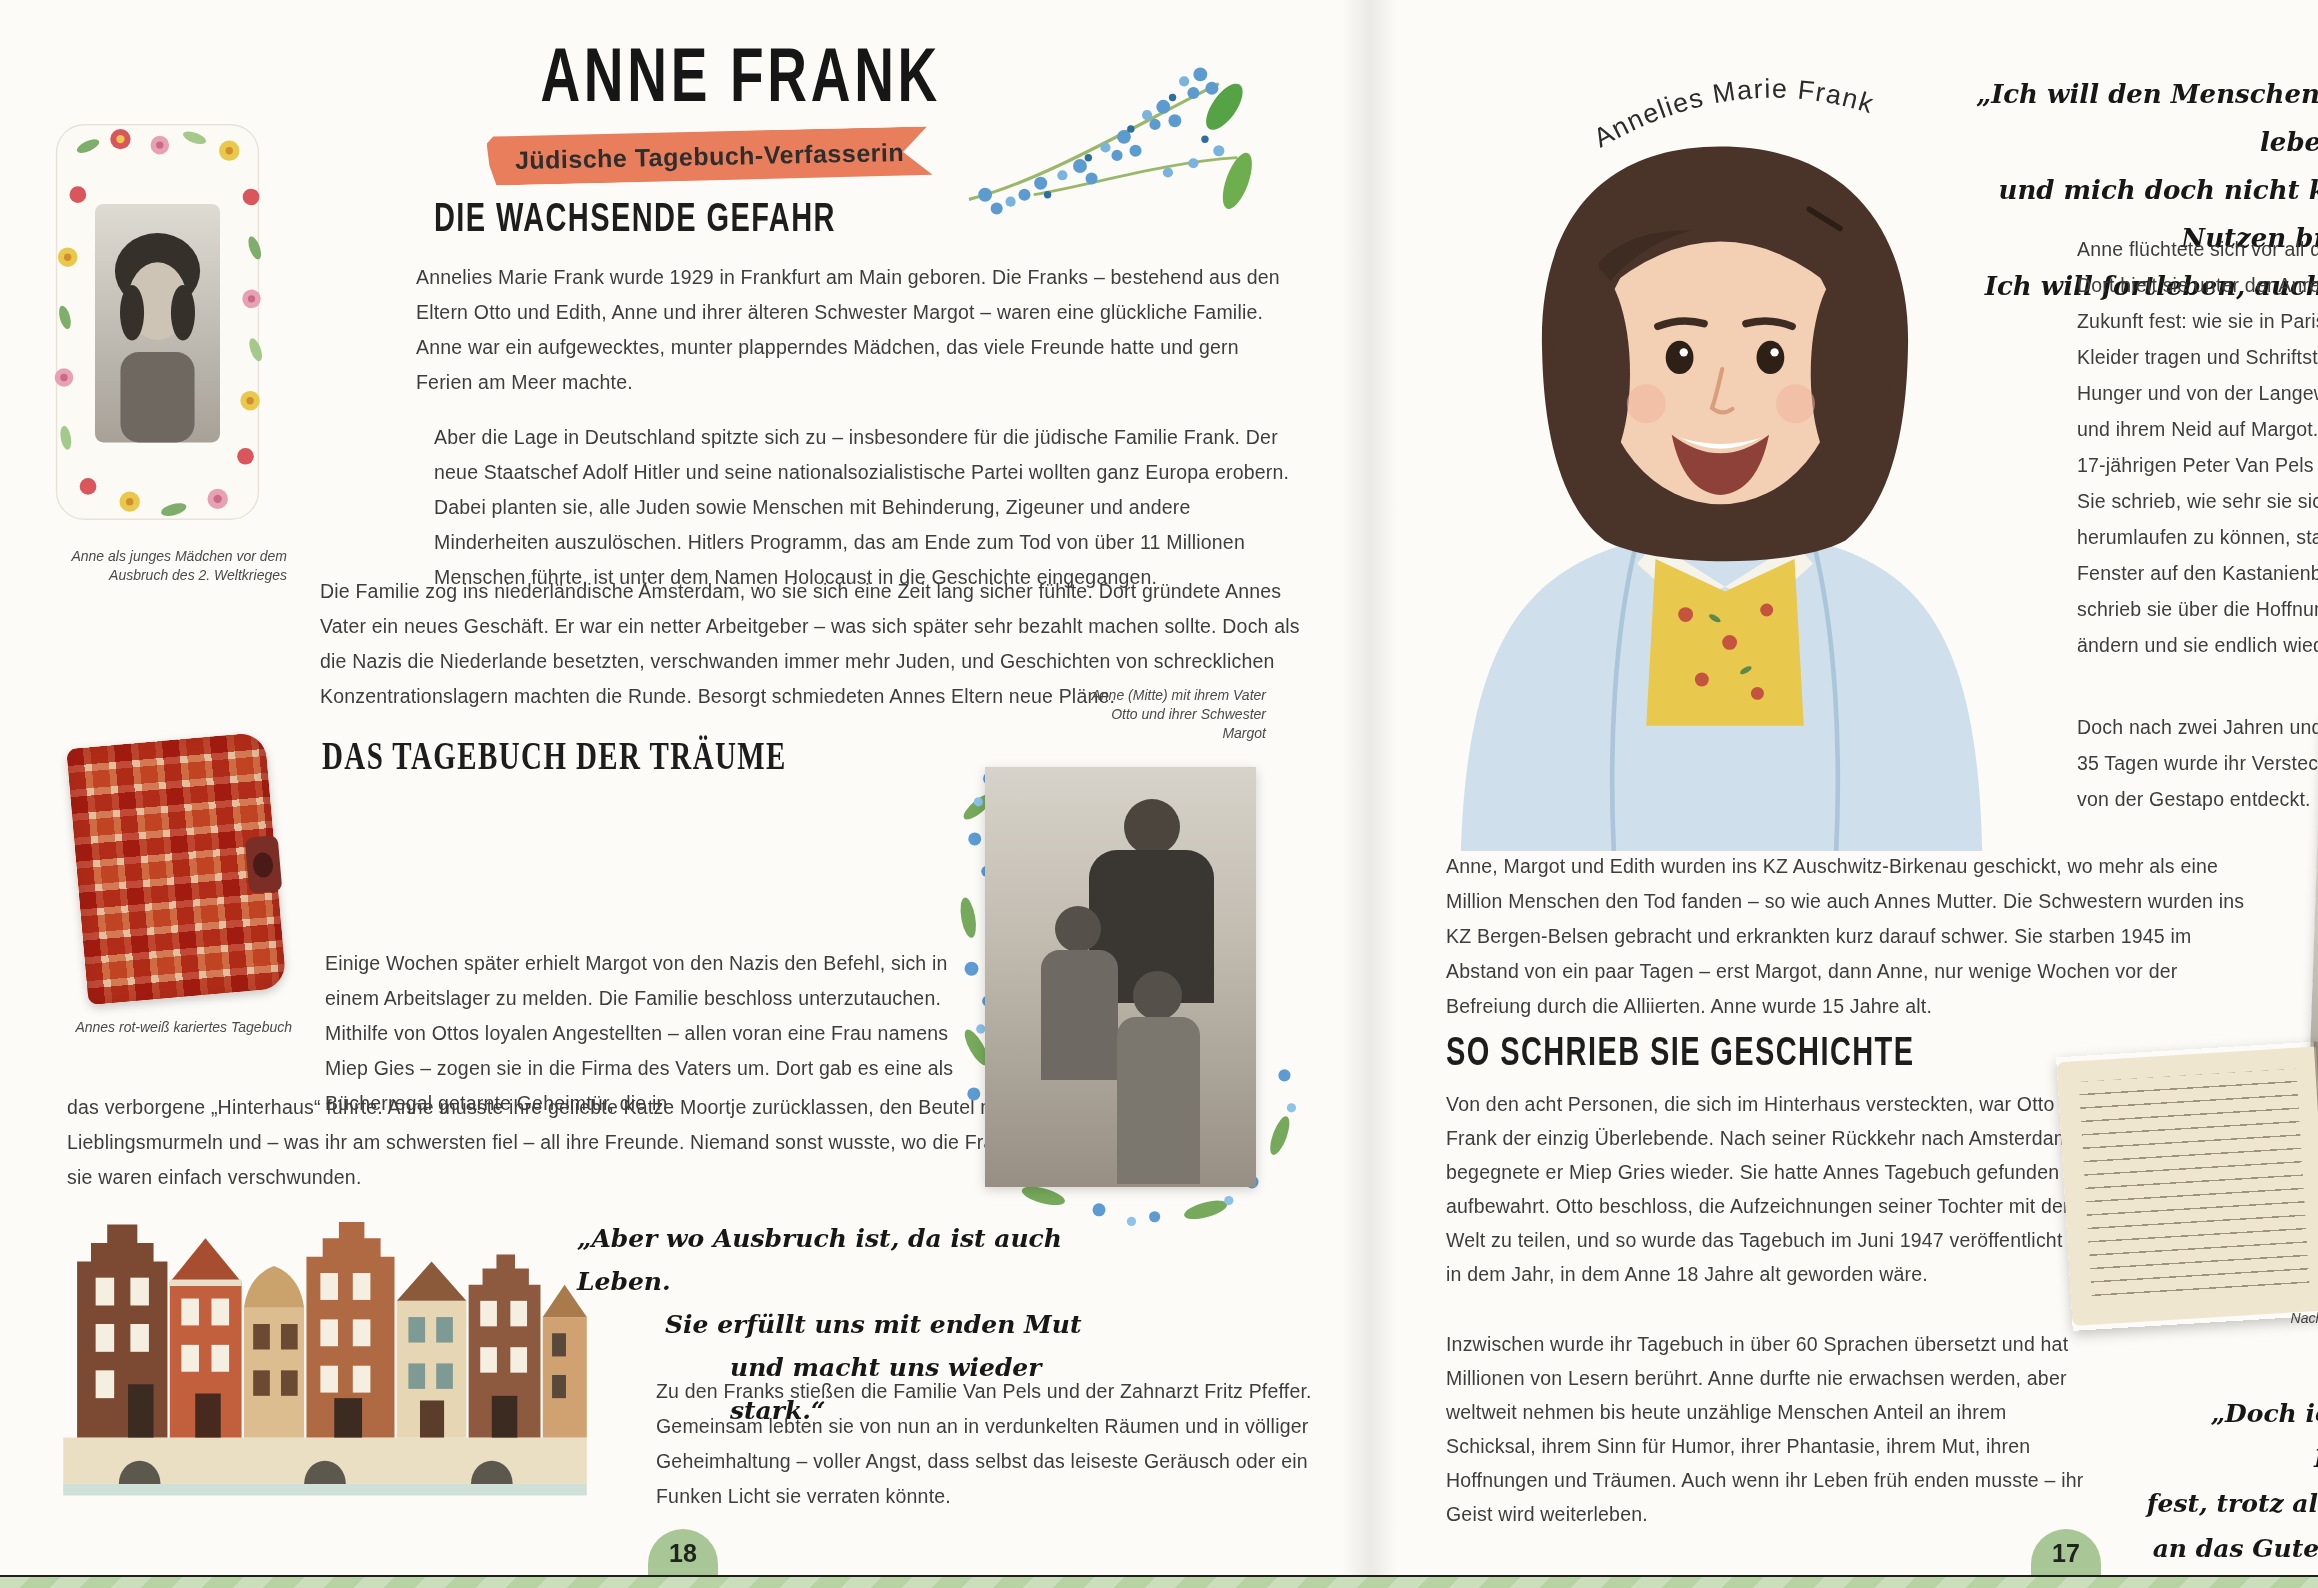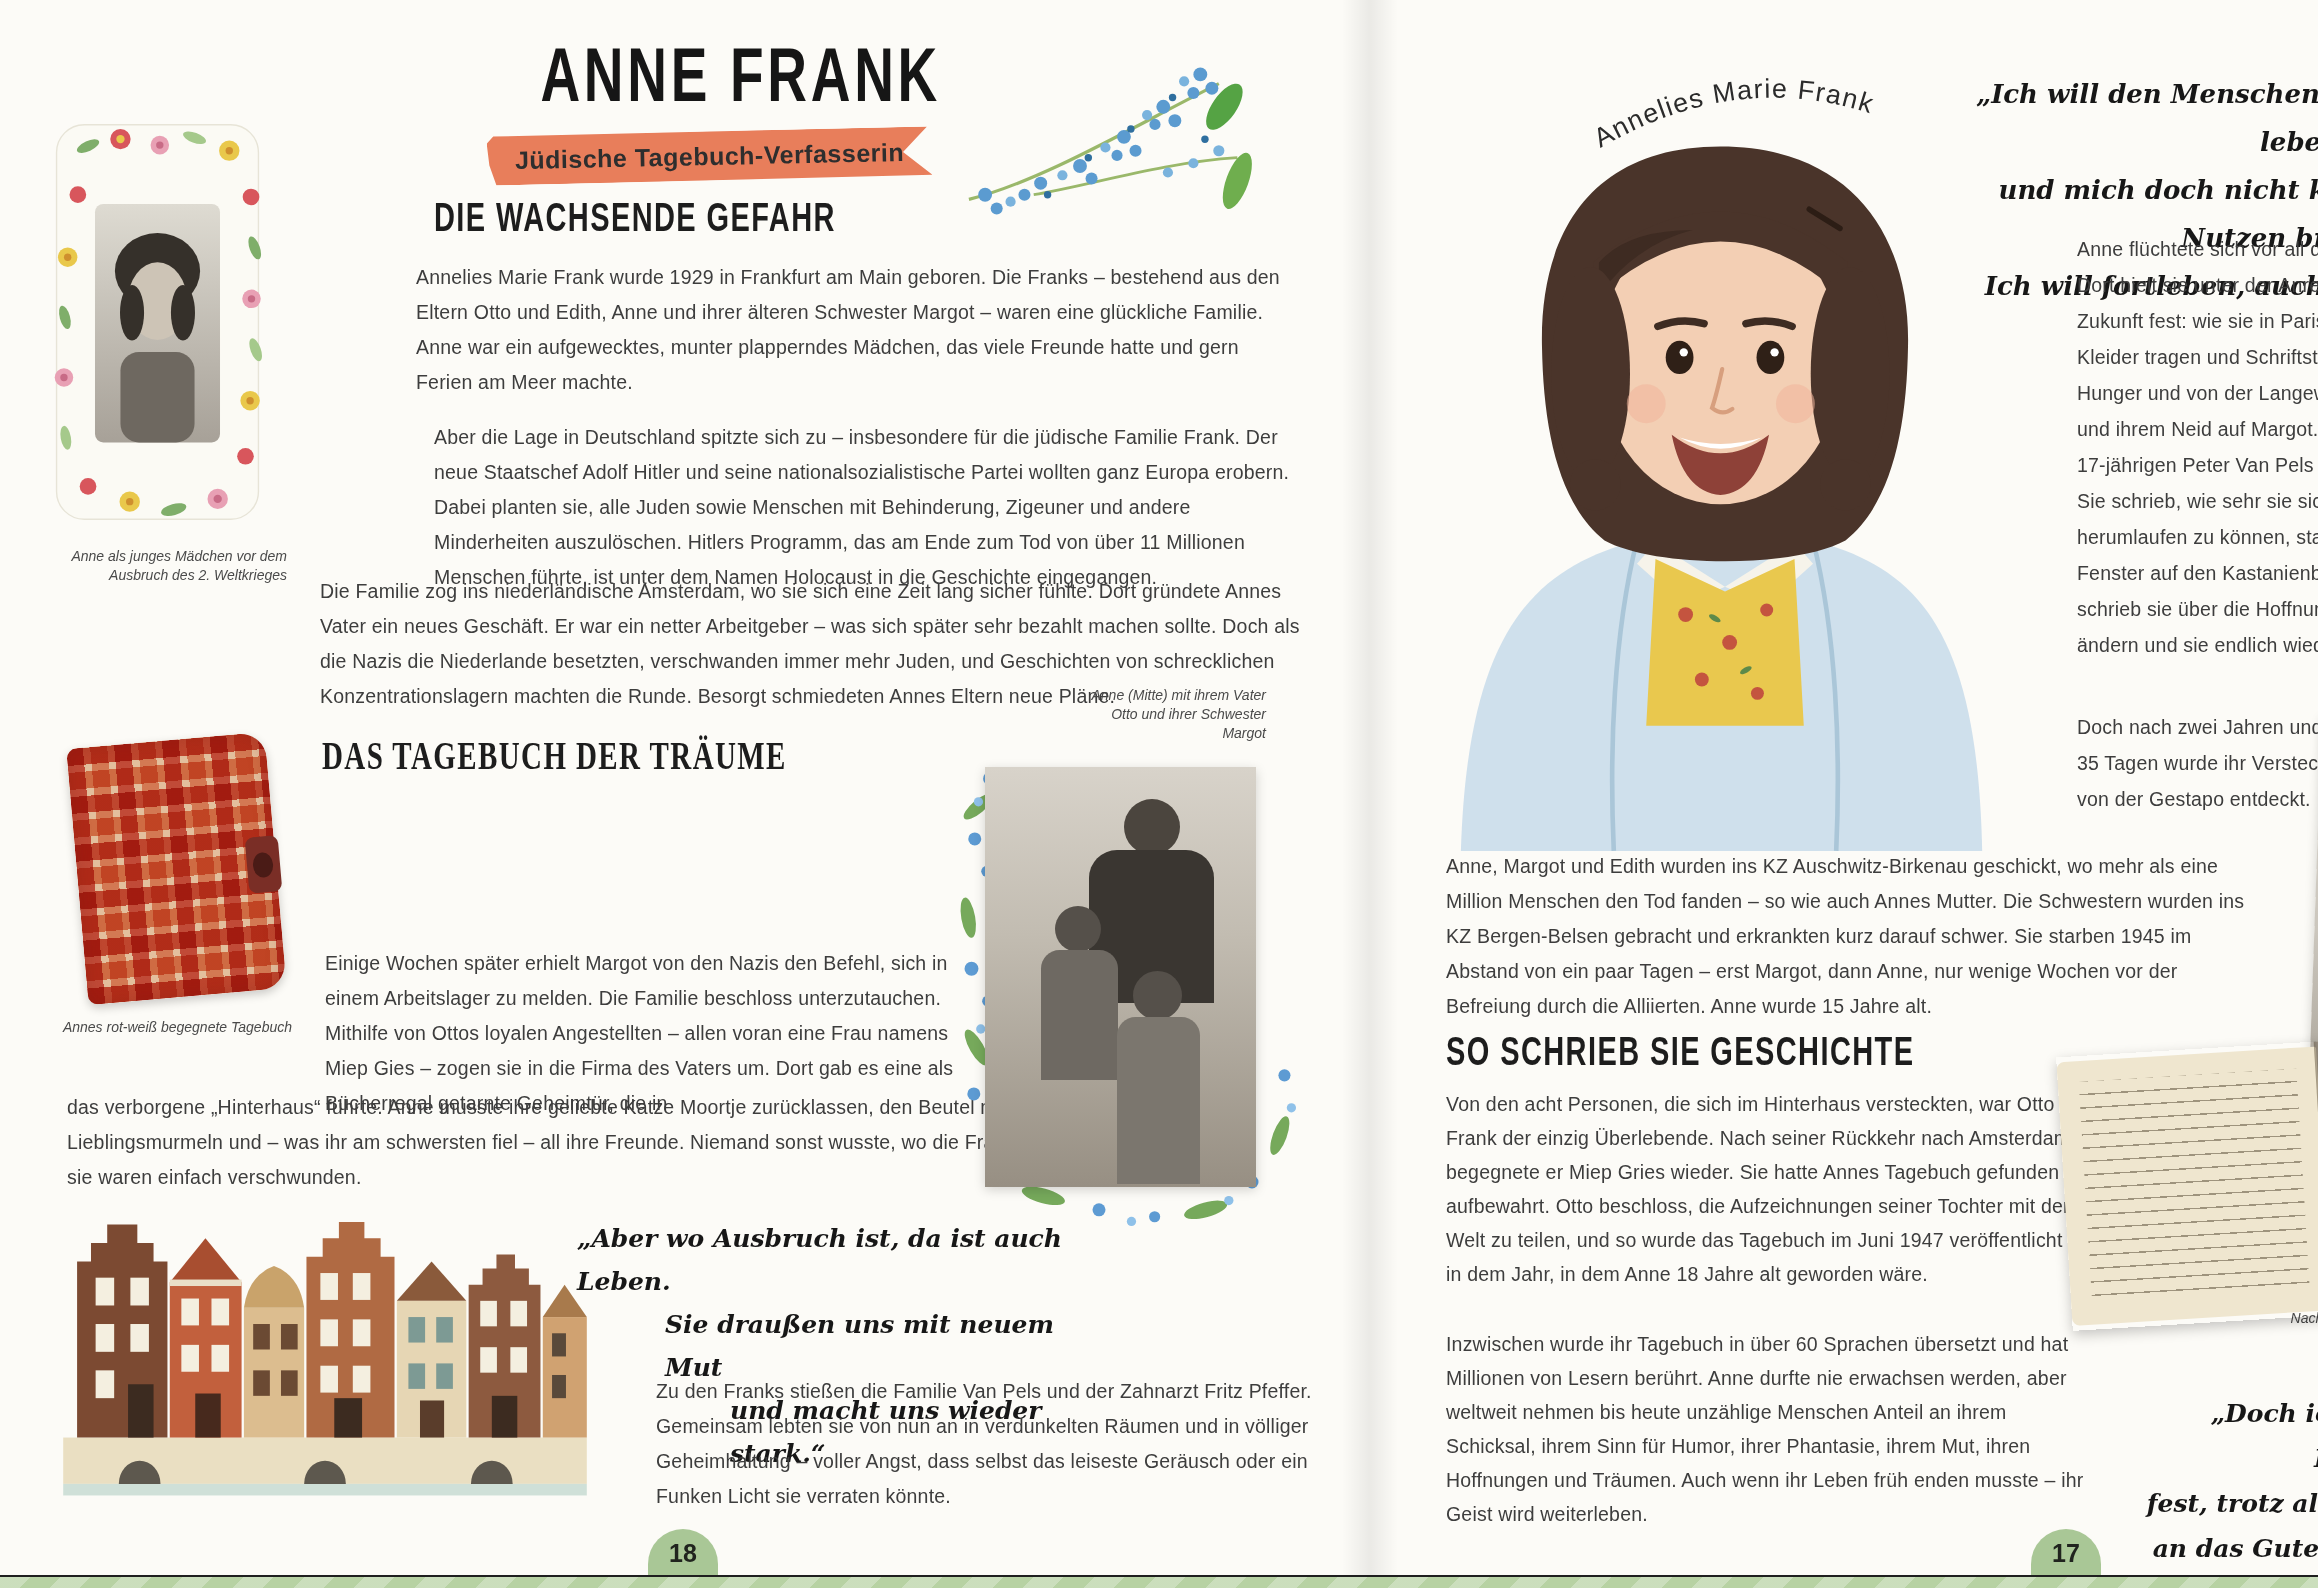--- a/index.html
+++ b/index.html
@@ -146,21 +146,21 @@
   <div class="abs sechead" style="left:322px;top:746px;font-family:Liberation Serif, serif;">
     <span class="sc">DAS TAGEBUCH DER TRÄUME</span>
   </div>
   <div class="abs body-text" style="left:325px;top:946px;width:658px;">Einige Wochen später erhielt Margot von den Nazis den Befehl, sich in einem Arbeitslager zu melden. Die Familie beschloss unterzutauchen. Mithilfe von Ottos loyalen Angestellten – allen voran eine Frau namens Miep Gies – zogen sie in die Firma des Vaters um. Dort gab es eine als Bücherregal getarnte Geheimtür, die in</div>
   <div class="abs body-text" style="left:67px;top:1090px;width:1062px;">das verborgene „Hinterhaus“ führte. Anne musste ihre geliebte Katze Moortje zurücklassen, den Beutel mit ihren Lieblingsmurmeln und – was ihr am schwersten fiel – all ihre Freunde. Niemand sonst wusste, wo die Franks waren – sie waren einfach verschwunden.</div>
 
   <div class="abs plaid" style="left:77px;top:740px;width:199px;height:257px;transform:rotate(-5deg);">
     <div class="abs" style="right:-3.7px;top:104px;width:33px;height:56px;background:#7a2e26;border-radius:8.3px;"></div>
     <div class="abs" style="right:2.8px;top:120px;width:20.4px;height:25px;background:#4a1b16;border-radius:50%;"></div>
   </div>
-  <div class="abs caption" style="left:60px;top:1018px;width:232px;">Annes rot-weiß begegnete Tagebuch</div>
+  <div class="abs caption" style="left:60px;top:1018px;width:232px;">Annes rot-weiß kariertes Tagebuch</div>
 
   <div class="abs" style="left:946px;top:723px;width:357px;height:510px;">
     <svg width="357" height="510" viewBox="0 0 770 1100">
       <g fill="#76a95b">
         <ellipse cx="70" cy="180" rx="40" ry="14" transform="rotate(-40 70 180)"></ellipse>
         <ellipse cx="48" cy="420" rx="44" ry="15" transform="rotate(80 48 420)"></ellipse>
         <ellipse cx="66" cy="700" rx="44" ry="15" transform="rotate(60 66 700)"></ellipse>
         <ellipse cx="210" cy="1020" rx="48" ry="16" transform="rotate(15 210 1020)"></ellipse>
         <ellipse cx="560" cy="1050" rx="48" ry="16" transform="rotate(-15 560 1050)"></ellipse>
         <ellipse cx="720" cy="890" rx="44" ry="15" transform="rotate(-70 720 890)"></ellipse>
@@ -272,21 +272,21 @@
       <polygon points="1035,285 1082,215 1130,285" fill="#a87a4c"></polygon>
       <g fill="#59493a">
           <rect x="1055" y="320" width="30" height="50"></rect>
           <rect x="1055" y="410" width="30" height="50"></rect>
         </g>
     </svg>
   </div>
 
   <div class="abs" style="left:577px;top:1217px;width:524px;">
     <div class="script" style="font-size:25px;line-height:43px;margin-left:0;">„Aber wo Ausbruch ist, da ist auch Leben.</div>
-    <div class="script" style="font-size:25px;line-height:43px;margin-left:88px;">Sie draußen uns mit neuem Mut</div>
+    <div class="script" style="font-size:25px;line-height:43px;margin-left:88px;">Sie erfüllt uns mit enden Mut</div>
     <div class="script" style="font-size:25px;line-height:43px;margin-left:153px;">und macht uns wieder stark.“</div>
   </div>
 
   <div class="abs body-text" style="left:656px;top:1374px;width:658px;">Zu den Franks stießen die Familie Van Pels und der Zahnarzt Fritz Pfeffer. Gemeinsam lebten sie von nun an in verdunkelten Räumen und in völliger Geheimhaltung – voller Angst, dass selbst das leiseste Geräusch oder ein Funken Licht sie verraten könnte.</div>
 
   <div class="abs arch" style="left:648px;top:1529px;width:70px;height:48px;">
     <span>18</span>
   </div>
 
   <div class="abs" style="left:1396px;top:77px;width:658px;height:774px;">

